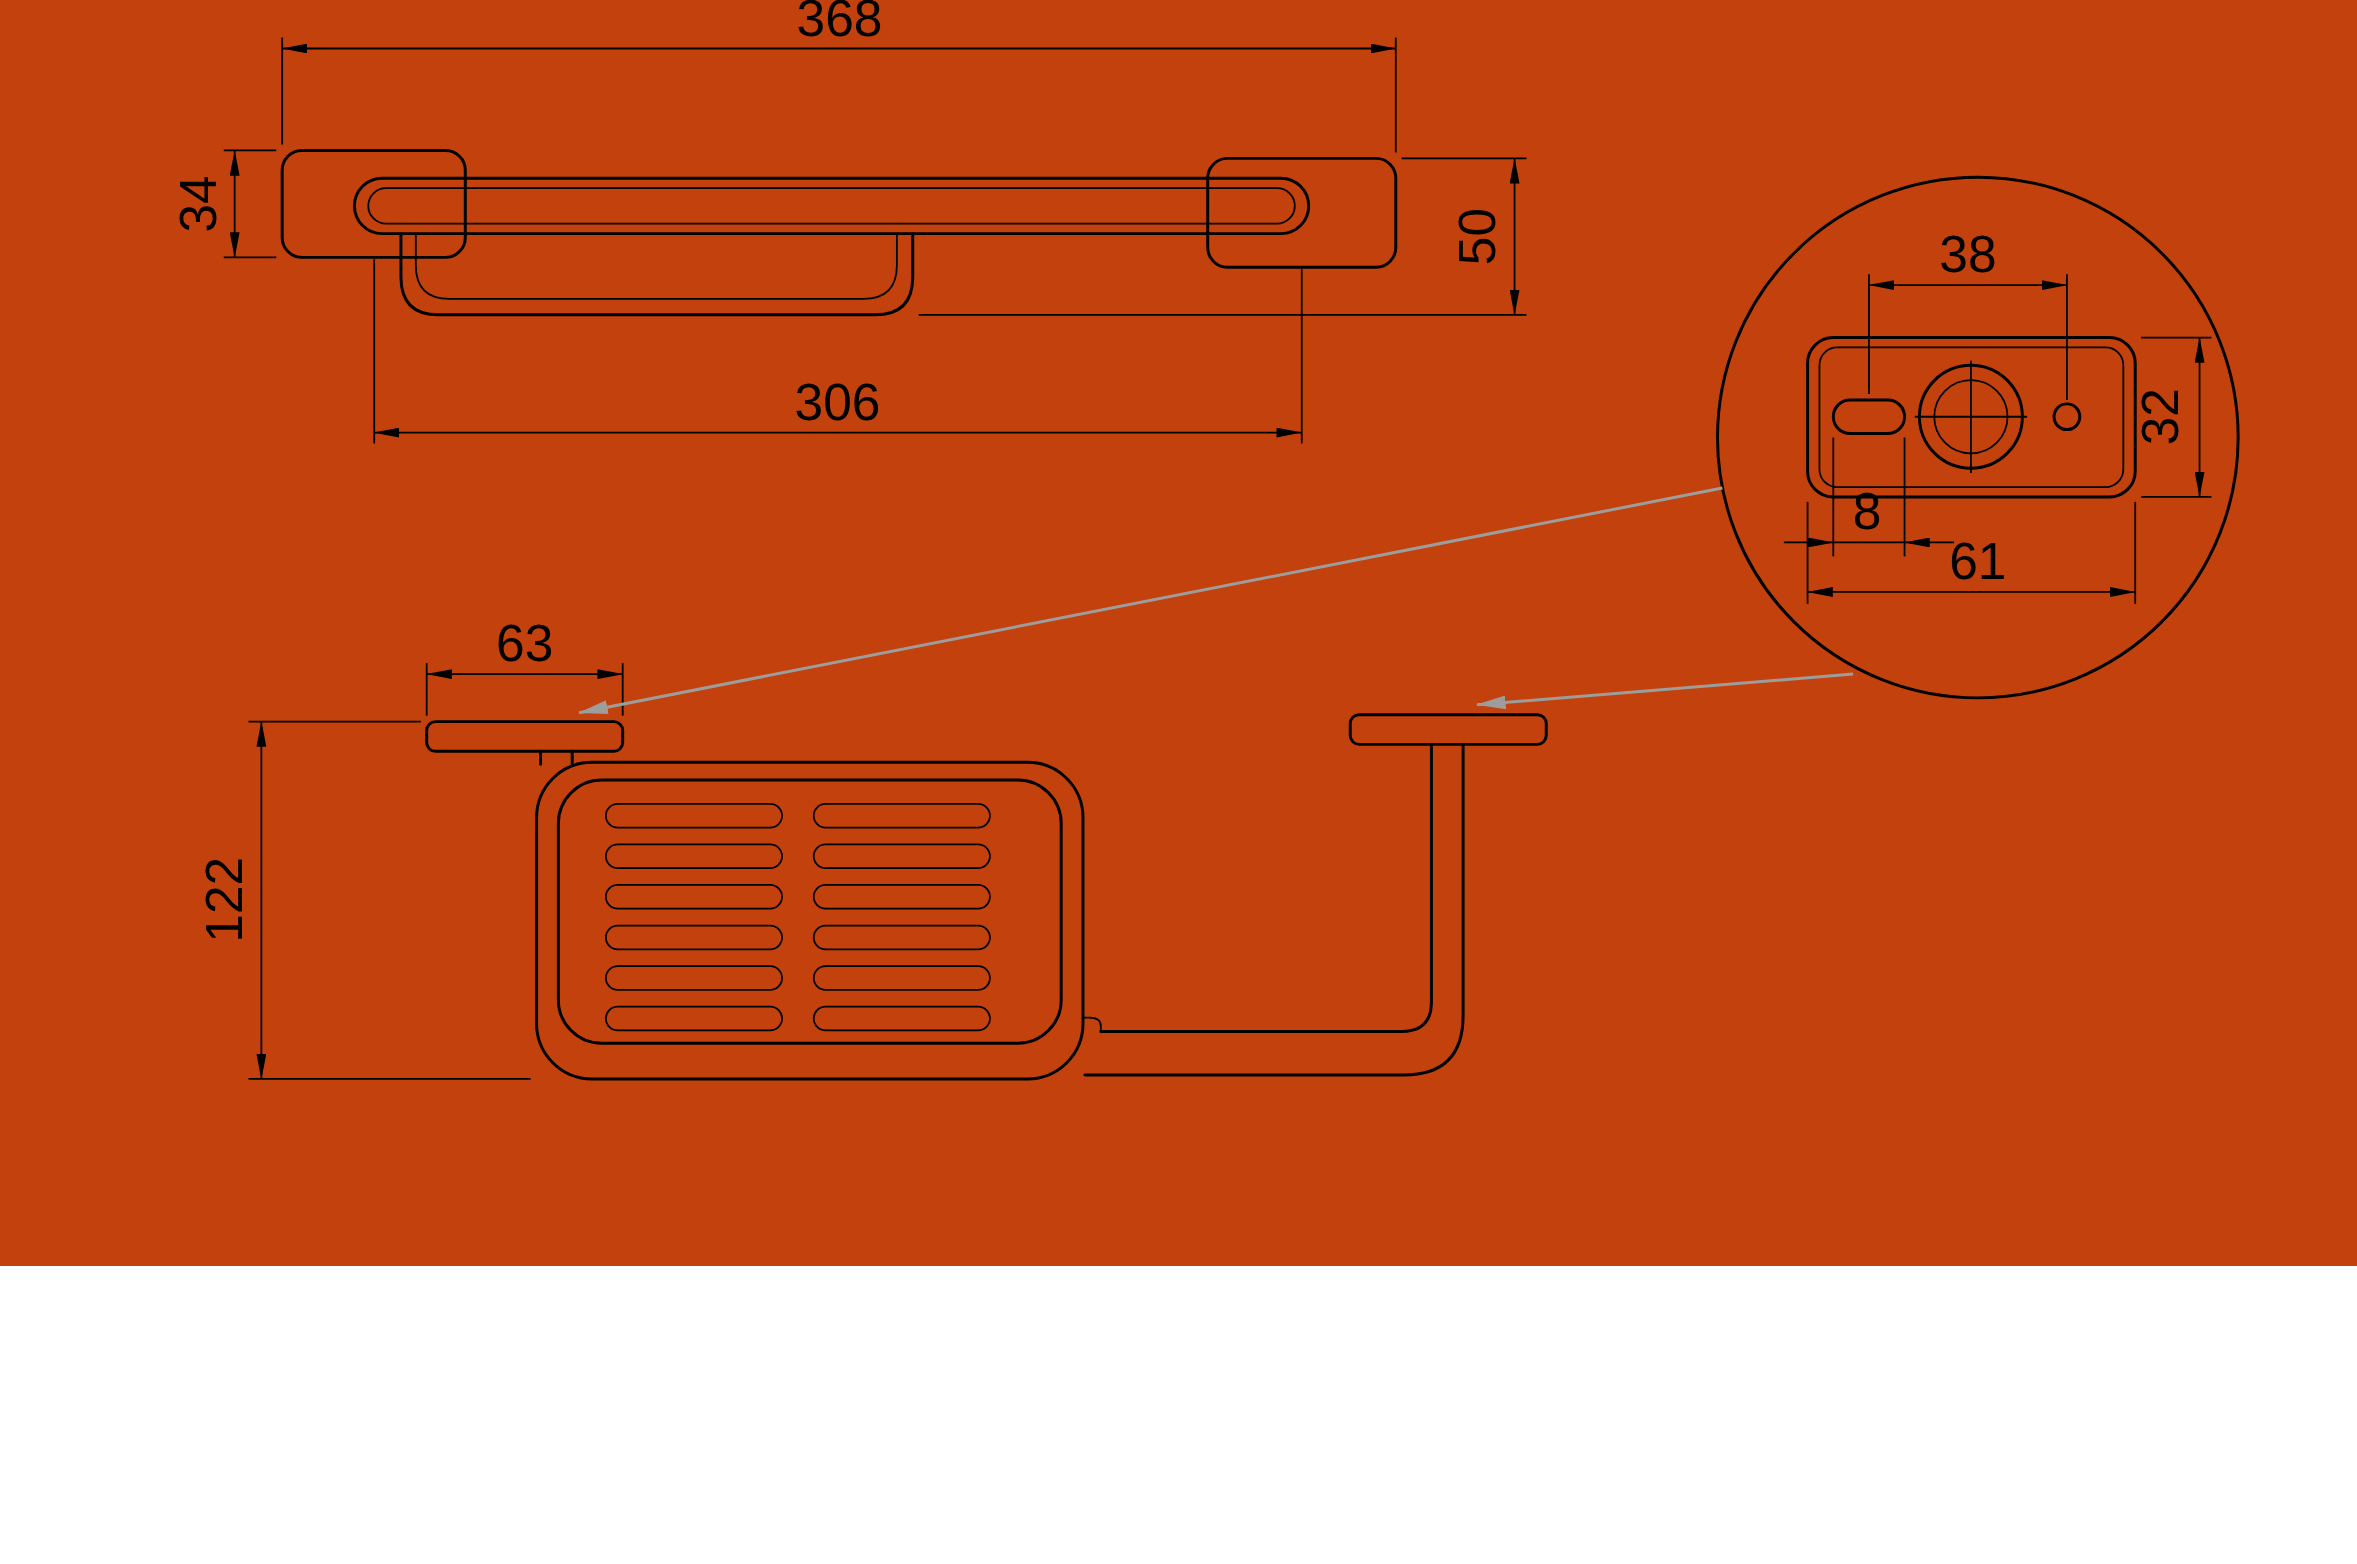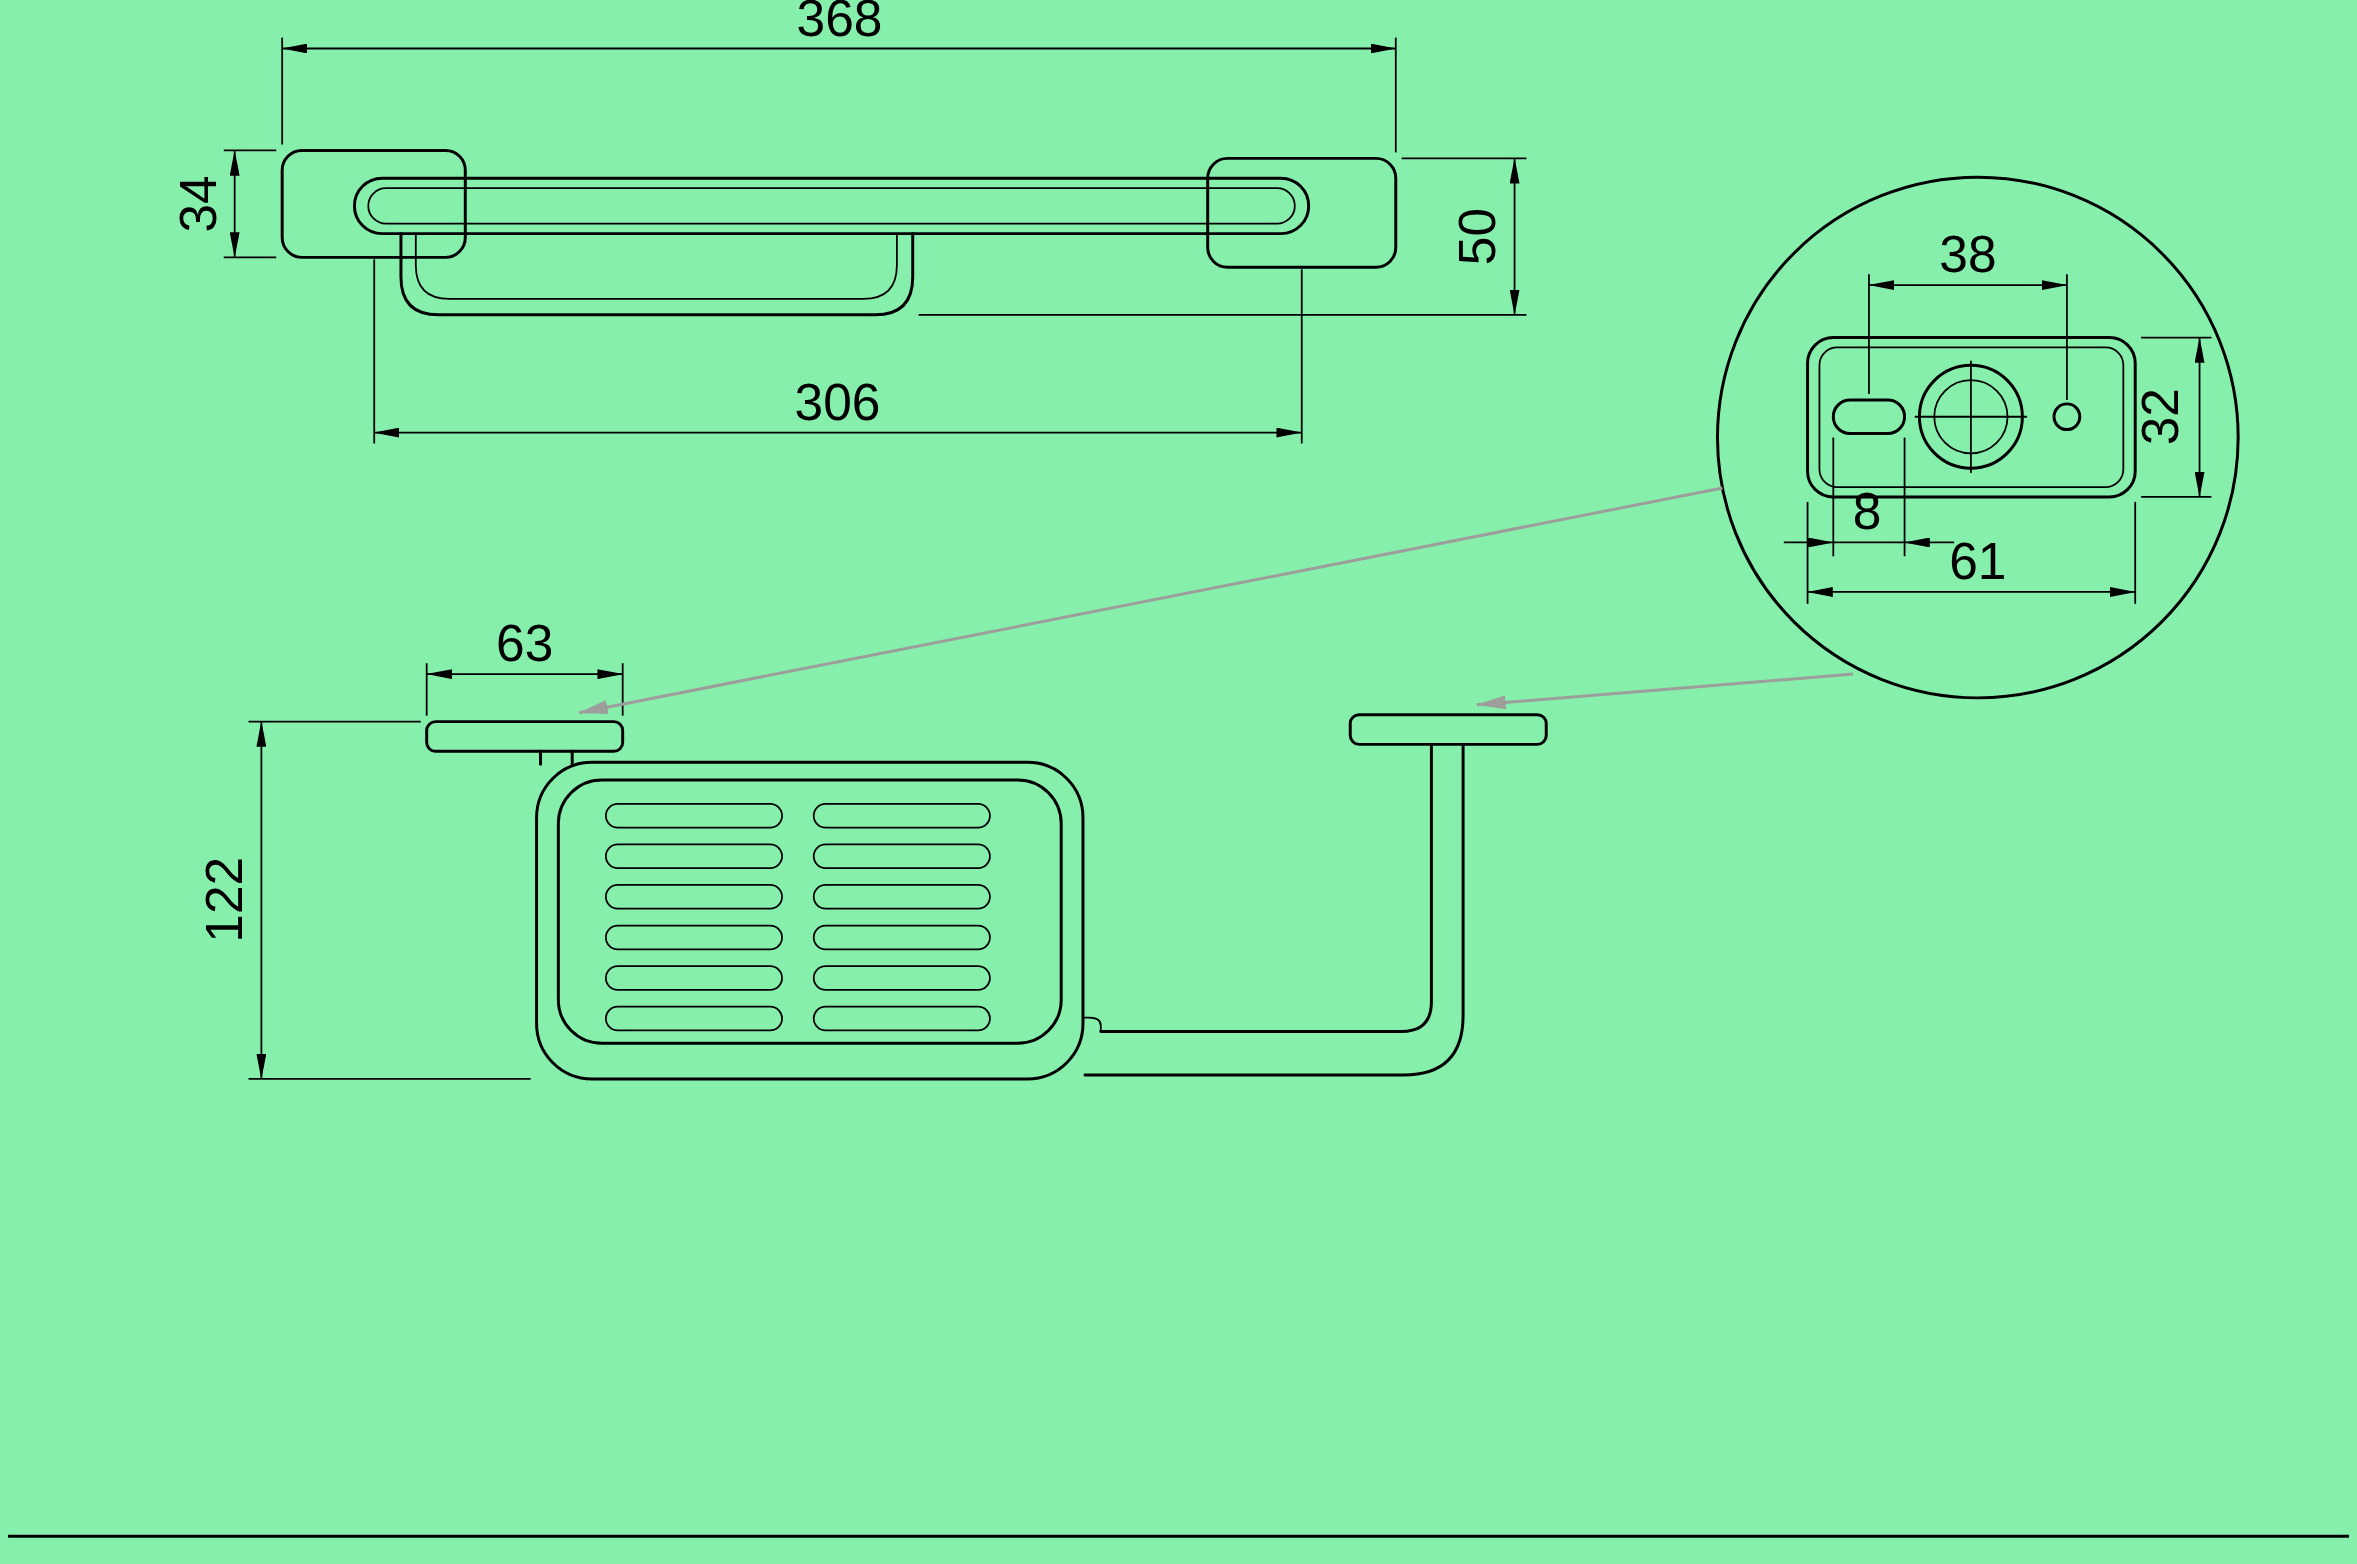--- a/index.html
+++ b/index.html
@@ -3,22 +3,22 @@
 <meta charset="utf-8">
 <style>
   html, body {
     margin: 0;
     padding: 0;
     background: #ffffff;
   }
   .canvas {
     position: relative;
     width: 2357px;
-    height: 1564px;
-    background: #86efac;
+    height: 1266px;
+    background: #c2410c;
     overflow: hidden;
   }
   svg { display: block; }
   .part {
     fill: none;
     stroke: #000000;
     stroke-width: 3;
     stroke-linecap: round;
     stroke-linejoin: round;
   }

